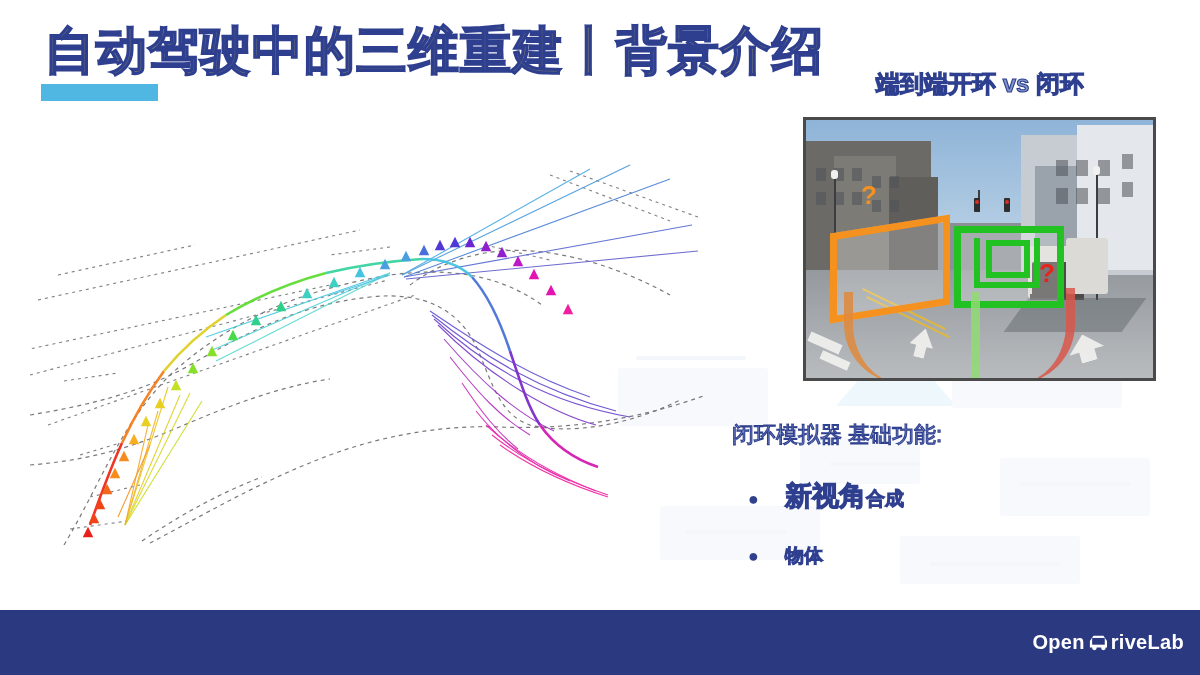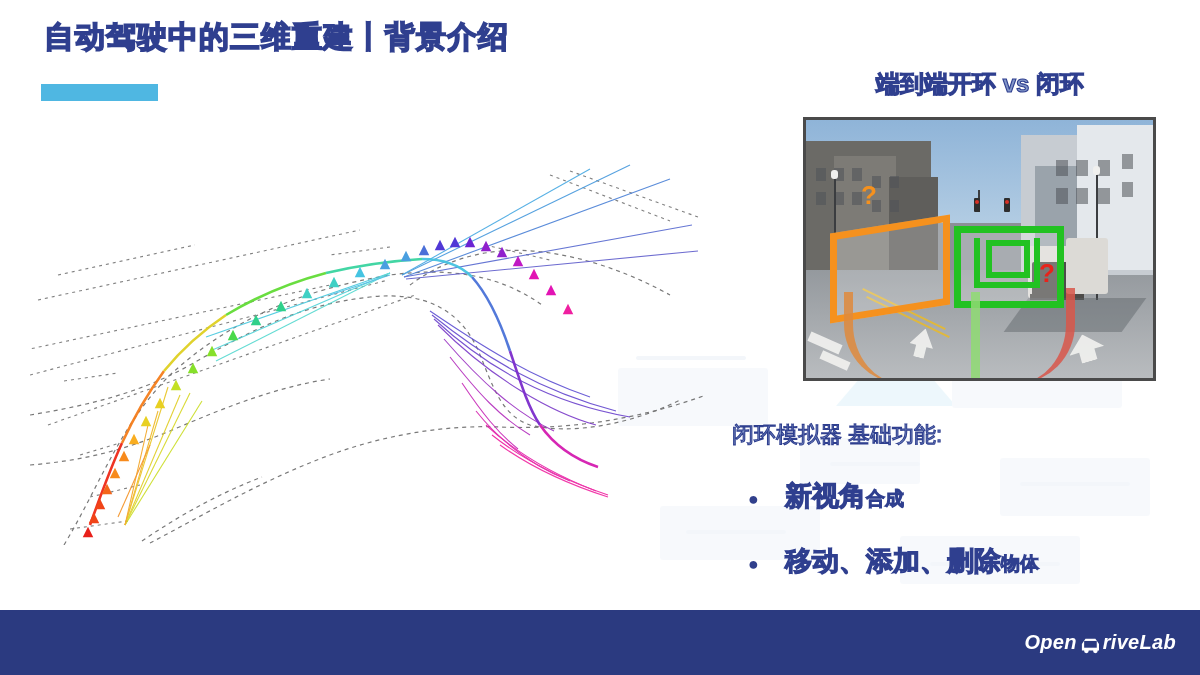--- a/index.html
+++ b/index.html
@@ -14,22 +14,22 @@
 
   
   .watermark{position:absolute;left:600px;top:330px;width:600px;height:285px;opacity:.33;overflow:hidden;}
   .wm-shape{position:absolute;background:#e8eff7;border-radius:3px;}
   .wm-line{position:absolute;background:#dbe6f2;height:4px;border-radius:2px;}
   .wm-tri{position:absolute;width:0;height:0;border-left:60px solid transparent;border-right:60px solid transparent;border-bottom:70px solid #bfe4f5;opacity:.85;}
 
   
   .title{
     position:absolute;left:44px;top:17px;
-    font-size:30px;font-weight:bold;letter-spacing:1px;
-    color:#a21caf;
+    font-size:51px;font-weight:bold;letter-spacing:1px;
+    color:#737373;
     -webkit-text-stroke:1.6px #2f3f8f;
     white-space:nowrap;
   }
   .title-bar{position:absolute;left:41px;top:84px;width:117px;height:17px;background:#4fb7e2;}
 
   
   .rh{
     position:absolute;left:780px;top:68px;width:400px;text-align:center;
     font-size:24px;font-weight:bold;color:#8296c9;
     -webkit-text-stroke:1.1px #2f3f8f;white-space:nowrap;
@@ -100,22 +100,22 @@
   #b1{left:748px;top:543px;}
 
   
   .caption{position:absolute;left:46px;top:557px;font-size:9.5px;color:#6e6e6e;white-space:nowrap;}
 
   
   .plot{position:absolute;left:30px;top:125px;width:680px;height:420px;}
 
   
   .footer{position:absolute;left:0;top:610px;width:1200px;height:65px;background:#2b3a80;}
-  .logo{position:absolute;right:24px;top:631px;display:flex;align-items:center;color:#fff;
-        font-size:20px;font-weight:bold;letter-spacing:.3px;font-style:italic;}
+  .logo{position:absolute;right:16px;top:631px;display:flex;color:#fff;
+        font-size:20px;font-weight:bold;letter-spacing:.3px;}
   .logo .carbox{display:inline-flex;width:24px;height:18px;margin:0 1px;position:relative;top:2px;}
 </style>
 </head>
 <body>
 
 <div class="slide">
 
   <div class="watermark">
     <div class="wm-tri" style="left:236px;top:6px;"></div>
     <div class="wm-shape" style="left:18px;top:38px;width:150px;height:58px;"></div>
@@ -203,21 +203,20 @@
 
   <div class="blk-title">闭环模拟器 基础功能:</div>
 
   <div class="bullet" id="b0">
     <span class="dot">●</span>
     <span class="big">新视角</span>
     <span class="small">合成</span>
   </div>
   <div class="bullet" id="b1">
     <span class="dot">●</span>
-    <span class="big">移动、添加、删除</span>
     <span class="small">物体</span>
   </div>
 
   <svg class="plot" viewBox="0 0 680 420">
     <g stroke="#6b6b6b" stroke-width="1.1" fill="none" stroke-dasharray="3,4" opacity="0.85">
       <path d="M28 150 L165 120"></path>
       <path d="M8 175 L330 105"></path>
       <path d="M-5 225 L300 160"></path>
       <path d="M0 250 L358 155"></path>
       <path d="M18 300 L385 170"></path>

